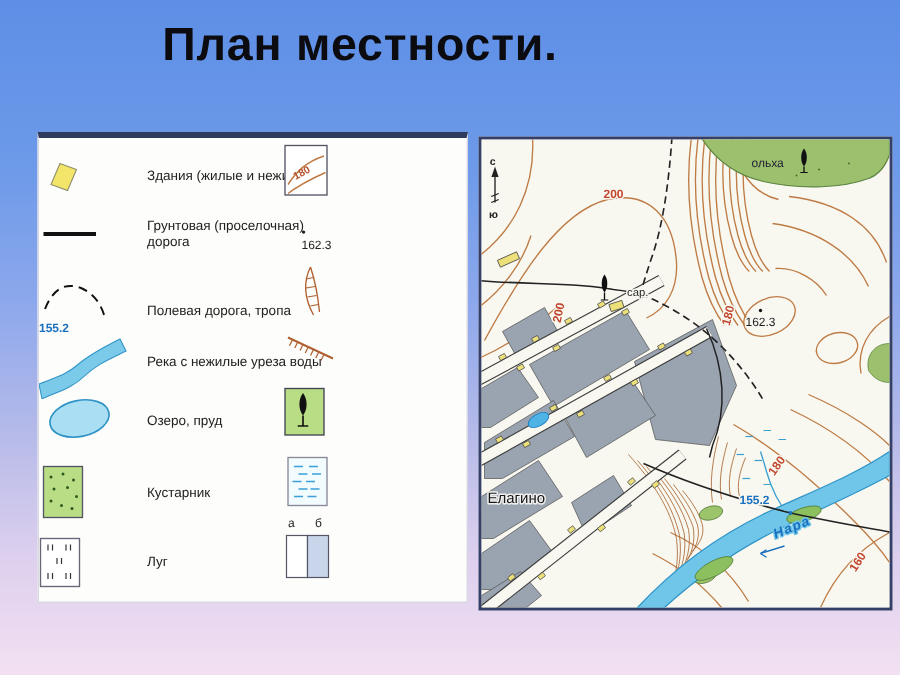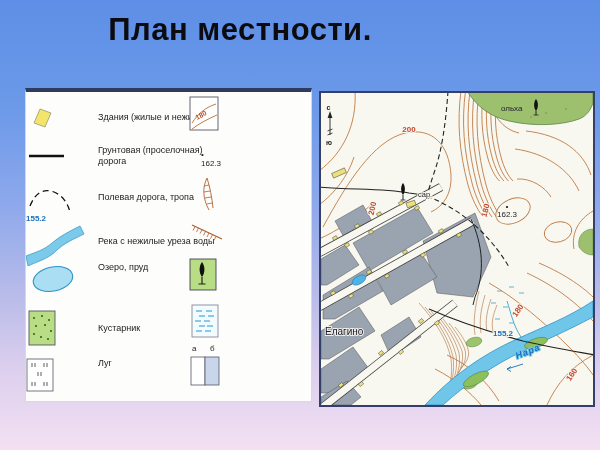--- a/index.html
+++ b/index.html
@@ -42,36 +42,36 @@
       <svg width="60" height="20" style="position:absolute;left:2px;top:8px">
         <line x1="1" y1="6" x2="36" y2="6" stroke="#111" stroke-width="2.6"></line>
       </svg>
       <span class="lbl wrap" style="top:3px">Грунтовая (проселочная) дорога</span>
     </div>
 
     <div class="li" style="left:0;top:90px">
       <svg width="62" height="32" style="position:absolute;left:2px;top:0">
         <path d="M 2,24 Q 10,4 26,10 Q 38,15 42,30" fill="none" stroke="#111" stroke-width="1.3" stroke-dasharray="6,4"></path>
       </svg>
-      <span class="lbl" style="top:10px">Полевая дорога, тропа</span>
+      <span class="lbl" style="top:20px">Полевая дорога, тропа</span>
     </div>
 
     <div class="li" style="left:0;top:122px">
       <span class="mark-blue" style="left:0;top:0">155.2</span>
       <svg width="64" height="42" style="position:absolute;left:0;top:10px">
         <path d="M 0,32 C 10,28 18,26 26,19 C 34,12 44,7 54,2 L 58,10 C 48,15 38,19 30,27 C 22,35 10,38 2,42 Z" fill="#7ccae9" stroke="#2f93c6" stroke-width="0.7"></path>
       </svg>
       <span class="lbl" style="top:22px">Река с нежилые уреза воды</span>
     </div>
 
     <div class="li" style="left:0;top:170px">
       <svg width="56" height="36" style="position:absolute;left:2px;top:0">
         <ellipse cx="25" cy="17" rx="20" ry="12" transform="rotate(-12 25 17)" fill="#aadef2" stroke="#2f93c6" stroke-width="1.1"></ellipse>
       </svg>
-      <span class="lbl" style="top:0">Озеро, пруд</span>
+      <span class="lbl" style="top:13px">Озеро, пруд</span>
     </div>
 
     <div class="li" style="left:0;top:218px">
       <svg width="30" height="38" style="position:absolute;left:2px;top:0">
         <rect x="1" y="1" width="26" height="34" fill="#b9dd84" stroke="#556" stroke-width="0.9"></rect>
         <g fill="#2c5a1e">
           <circle cx="6" cy="8" r="1"></circle>
             <circle cx="14" cy="6" r="1"></circle>
             <circle cx="21" cy="10" r="1"></circle>
           <circle cx="8" cy="16" r="1"></circle>
@@ -94,21 +94,21 @@
           <line x1="18" y1="5" x2="18" y2="9"></line>
             <line x1="21" y1="5" x2="21" y2="9"></line>
           <line x1="12" y1="14" x2="12" y2="18"></line>
             <line x1="15" y1="14" x2="15" y2="18"></line>
           <line x1="6" y1="24" x2="6" y2="28"></line>
             <line x1="9" y1="24" x2="9" y2="28"></line>
           <line x1="18" y1="24" x2="18" y2="28"></line>
             <line x1="21" y1="24" x2="21" y2="28"></line>
         </g>
       </svg>
-      <span class="lbl" style="top:0">Луг</span>
+      <span class="lbl" style="top:11px">Луг</span>
     </div>
 
     <div class="li" style="left:163px;top:4px">
       <svg width="32" height="36" style="position:absolute;left:0;top:0">
         <rect x="1" y="1" width="28" height="33" fill="#fff" stroke="#556" stroke-width="0.9"></rect>
         <path d="M 3,27 C 9,18 15,12 27,8" fill="none" stroke="#bf7b45" stroke-width="1"></path>
         <path d="M 3,33 C 11,27 19,23 28,19" fill="none" stroke="#bf7b45" stroke-width="1"></path>
         <text x="8" y="24" transform="rotate(-28 8 24)" fill="#b5552f" font-size="7" font-weight="bold">180</text>
       </svg>
       <span class="lblr" style="top:18px">Горизонтали</span>

